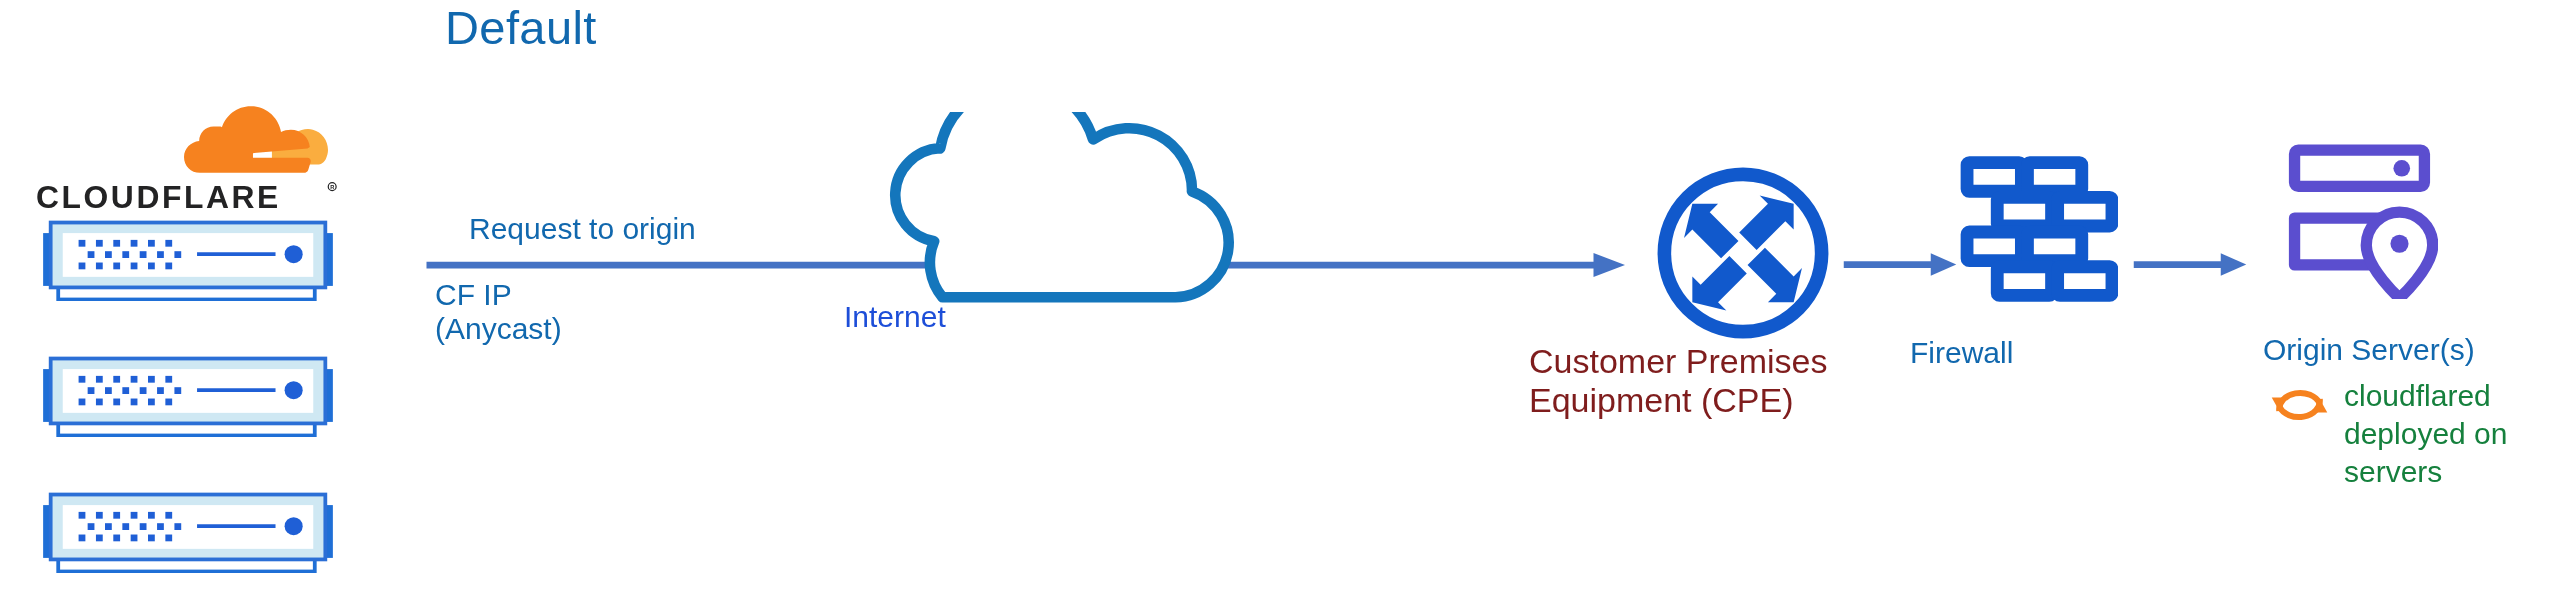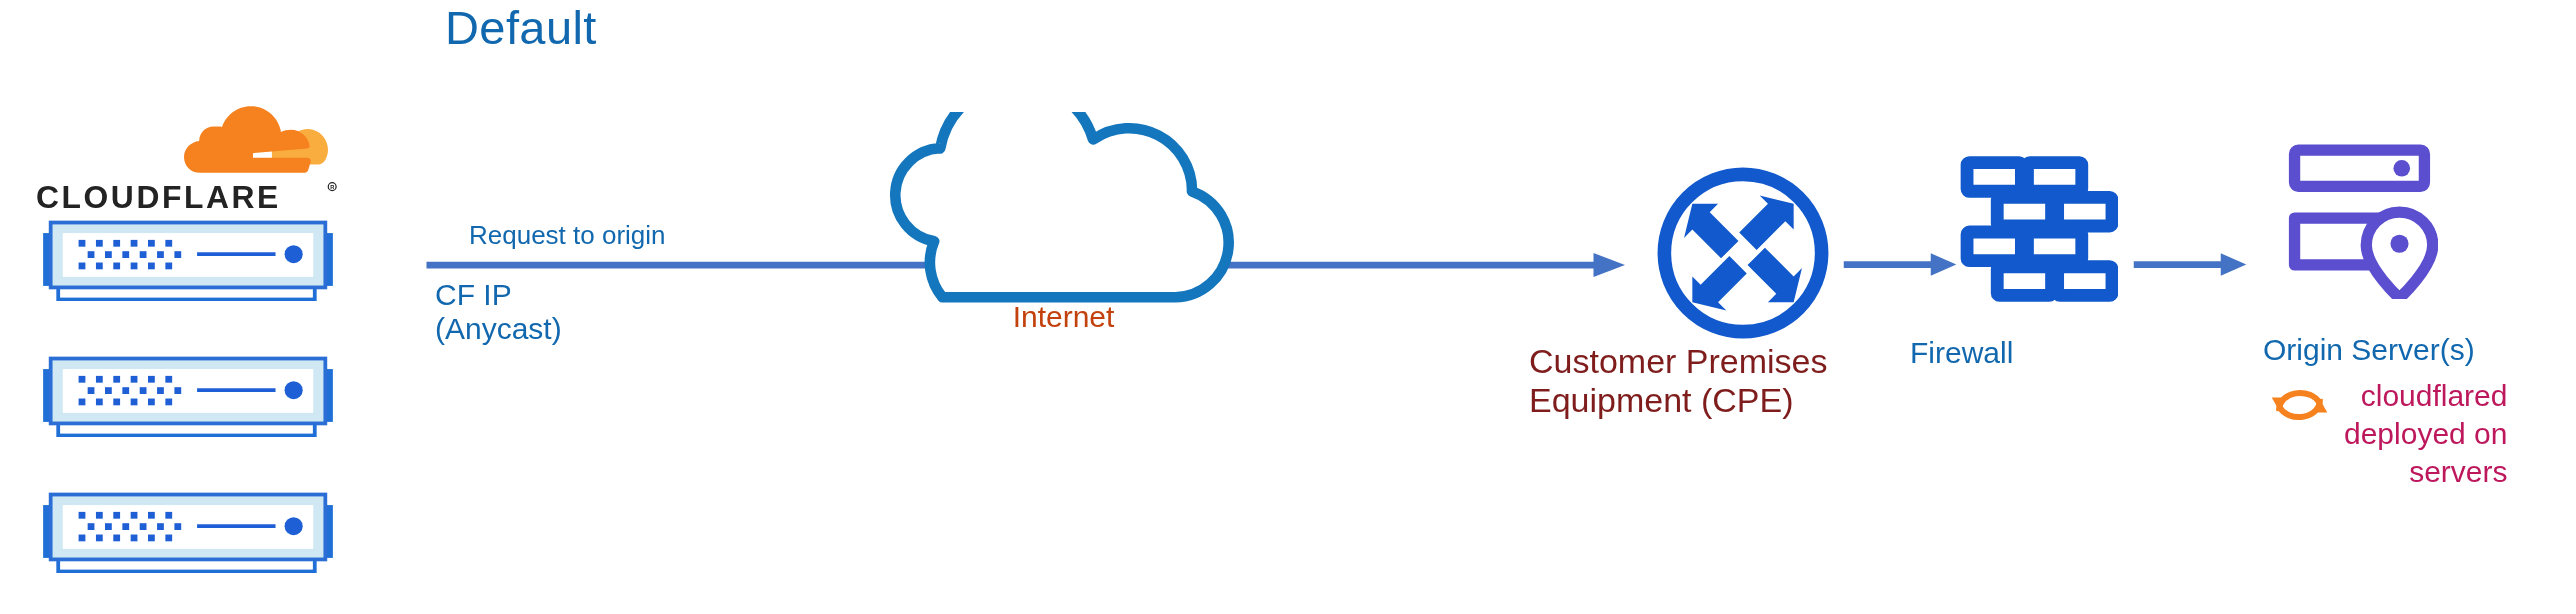--- a/index.html
+++ b/index.html
@@ -43,44 +43,43 @@
   #cf-server-1 { left: 29px; top: 218px; }
   #cf-server-2 { left: 29px; top: 354px; }
   #cf-server-3 { left: 29px; top: 490px; }
 
   
   #main-arrow { left: 421px; top: 250px; width: 1211px; height: 30px; }
 
   
   #request-label {
     left: 469px;
-    top: 220px;
-    font-size: 26px;
+    top: 212px;
+    font-size: 30px;
     color: #1168ae;
     white-space: nowrap;
   }
   #cfip-label {
     left: 392px;
     top: 278px;
     font-size: 30px;
     line-height: 34px;
     color: #1168ae;
     white-space: nowrap;
     margin-left: 43px;
   }
 
   
   #internet-cloud { left: 844px; top: 112px; width: 439px; height: 242px; }
   #internet-label {
     left: 844px;
     top: 300px;
     width: 439px;
-    text-align: center;
-    font-size: 30px;
-    color: #c2410c;
+    font-size: 30px;
+    color: #1d4ed8;
   }
 
   
   #cpe-icon { left: 1650px; top: 166px; width: 186px; height: 174px; }
   #cpe-label {
     left: 1529px;
     top: 342px;
     width: 431px;
     text-align: left;
     font-size: 34px;
@@ -112,23 +111,22 @@
     white-space: nowrap;
   }
 
   
   #cloudflared-icon { left: 2270px; top: 378px; width: 59px; height: 54px; }
   #cloudflared-text {
     left: 2344px;
     top: 377px;
     font-size: 30px;
     line-height: 38px;
-    color: #be185d;
+    color: #15803d;
     white-space: pre-line;
-    text-align: right;
   }
 </style>
 </head>
 <body>
 
 <div id="canvas">
 
   <div class="abs" id="diagram-title">Default</div>
 
   <div class="abs" id="cf-logo">

